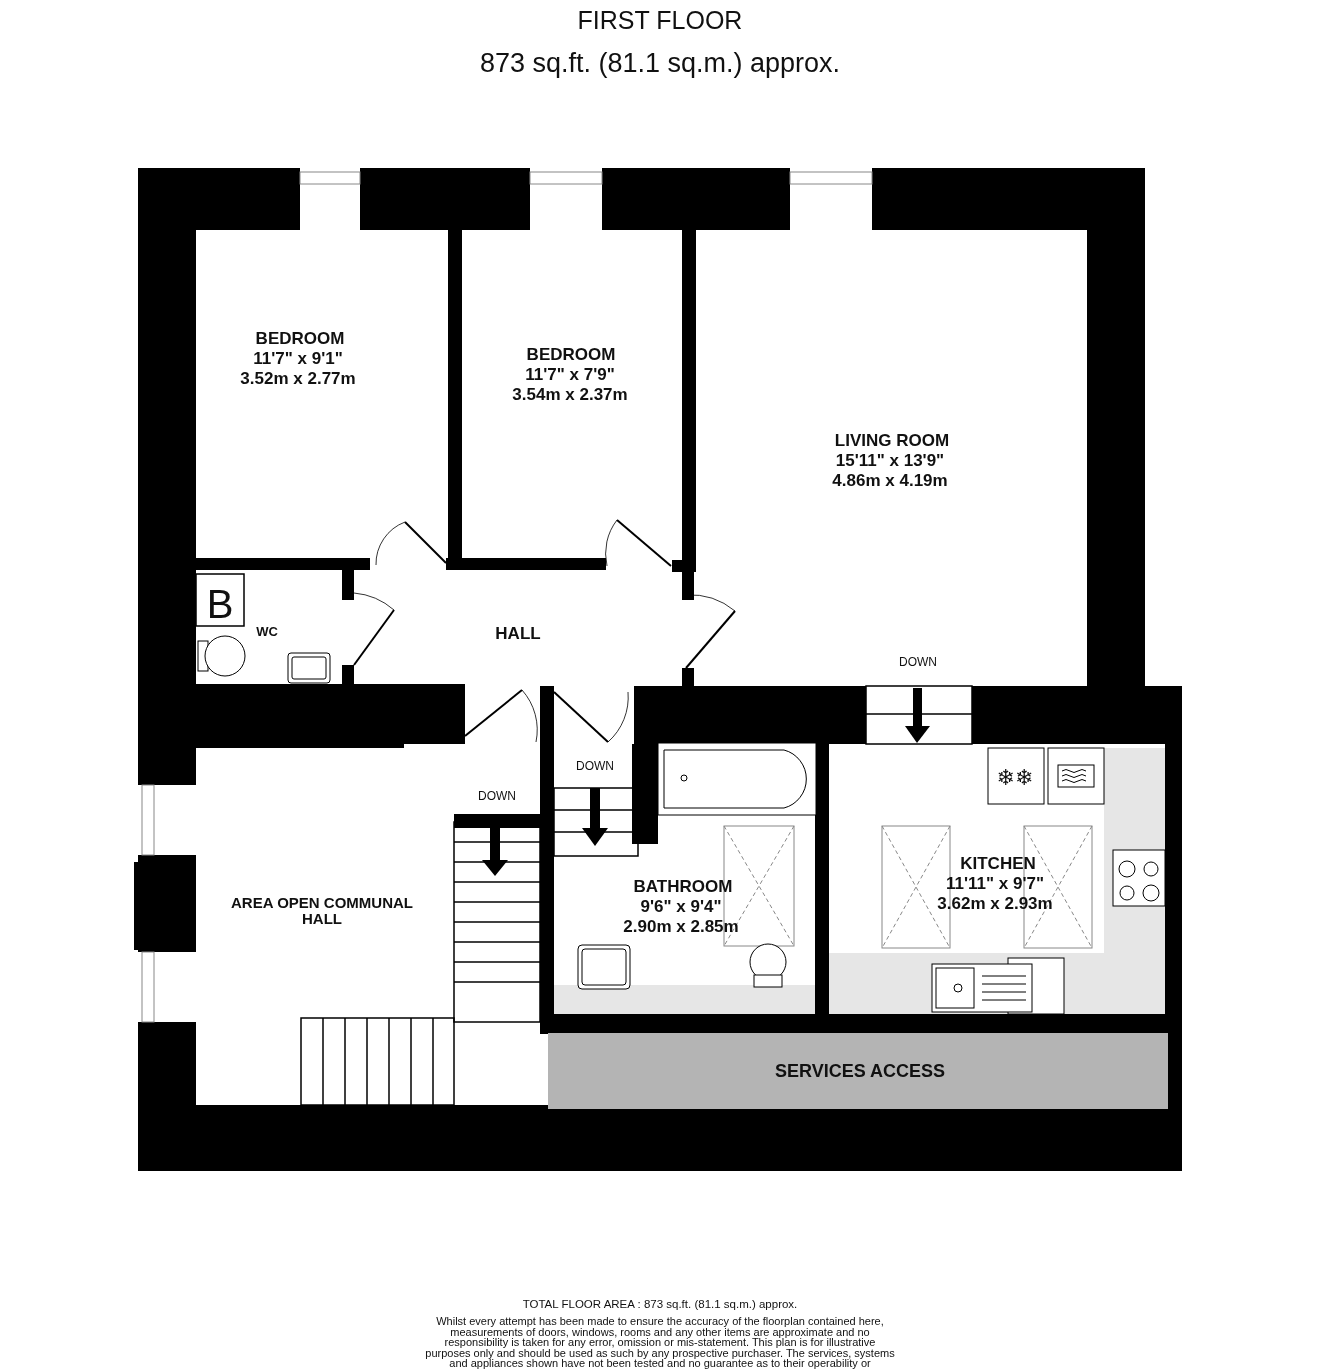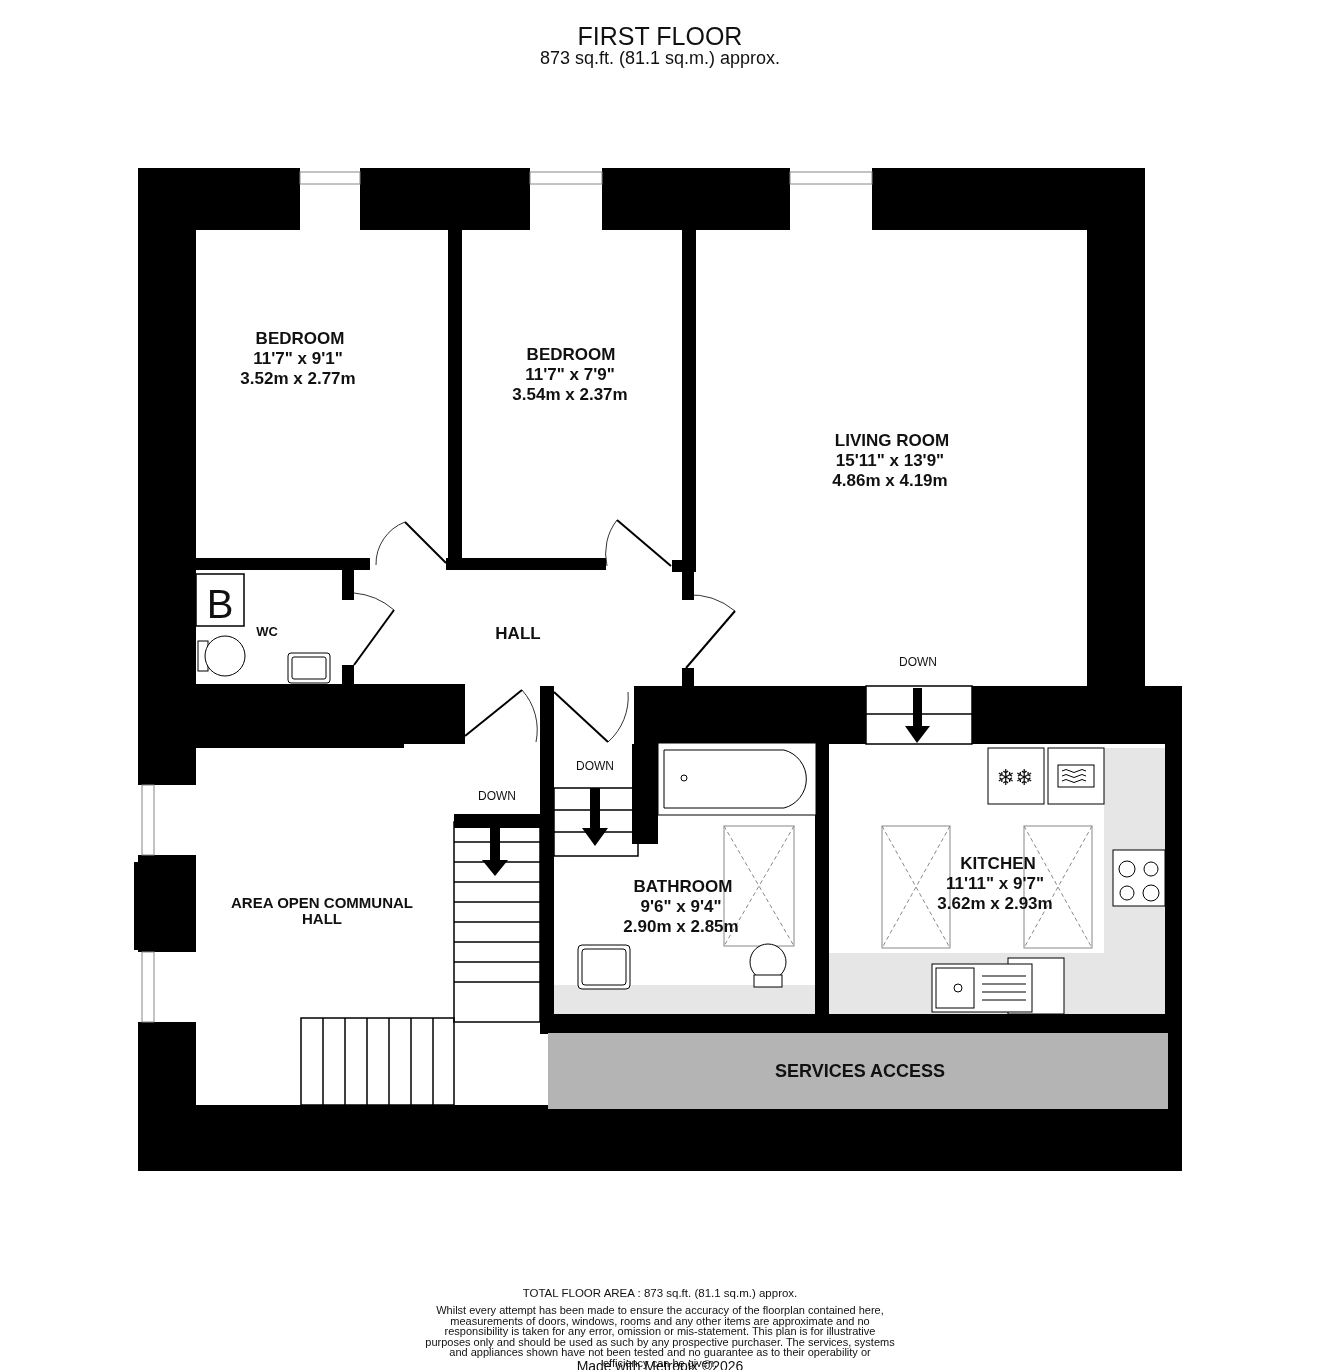--- a/index.html
+++ b/index.html
@@ -1,22 +1,22 @@
 <!DOCTYPE html>
 <html><head>
 <meta charset="utf-8">
 <style>
   html, body { margin:0; padding:0; background:#ffffff; }
   body { width:1320px; height:1370px; position:relative; overflow:hidden;
          font-family:"Liberation Sans", sans-serif; color:#111; }
   .hdr { position:absolute; left:0; width:1320px; text-align:center; color:#111; }
-  #title { top:22px; font-size:25px; }
-  #subtitle { top:48px; font-size:18px; }
+  #title { top:6px; font-size:25px; }
+  #subtitle { top:48px; font-size:27px; }
   svg#plan { position:absolute; left:0; top:0; }
-  .footer { position:absolute; left:0; width:1320px; text-align:center; }
+  .footer { position:absolute; left:0; width:1320px; text-align:center;margin-top:11px; }
   #total { top:1287px; font-size:11.5px; }
   #disc { top:1305px; font-size:11px; line-height:10.5px; width:470px; left:425px; }
   #made { top:1358px; font-size:14px; }
   .lbl { font-family:"Liberation Sans", sans-serif; font-weight:bold; fill:#111; }
   .sm  { font-family:"Liberation Sans", sans-serif; fill:#111; }
 </style>
 </head>
 <body>
 
 <div class="hdr" id="title">FIRST FLOOR</div>

